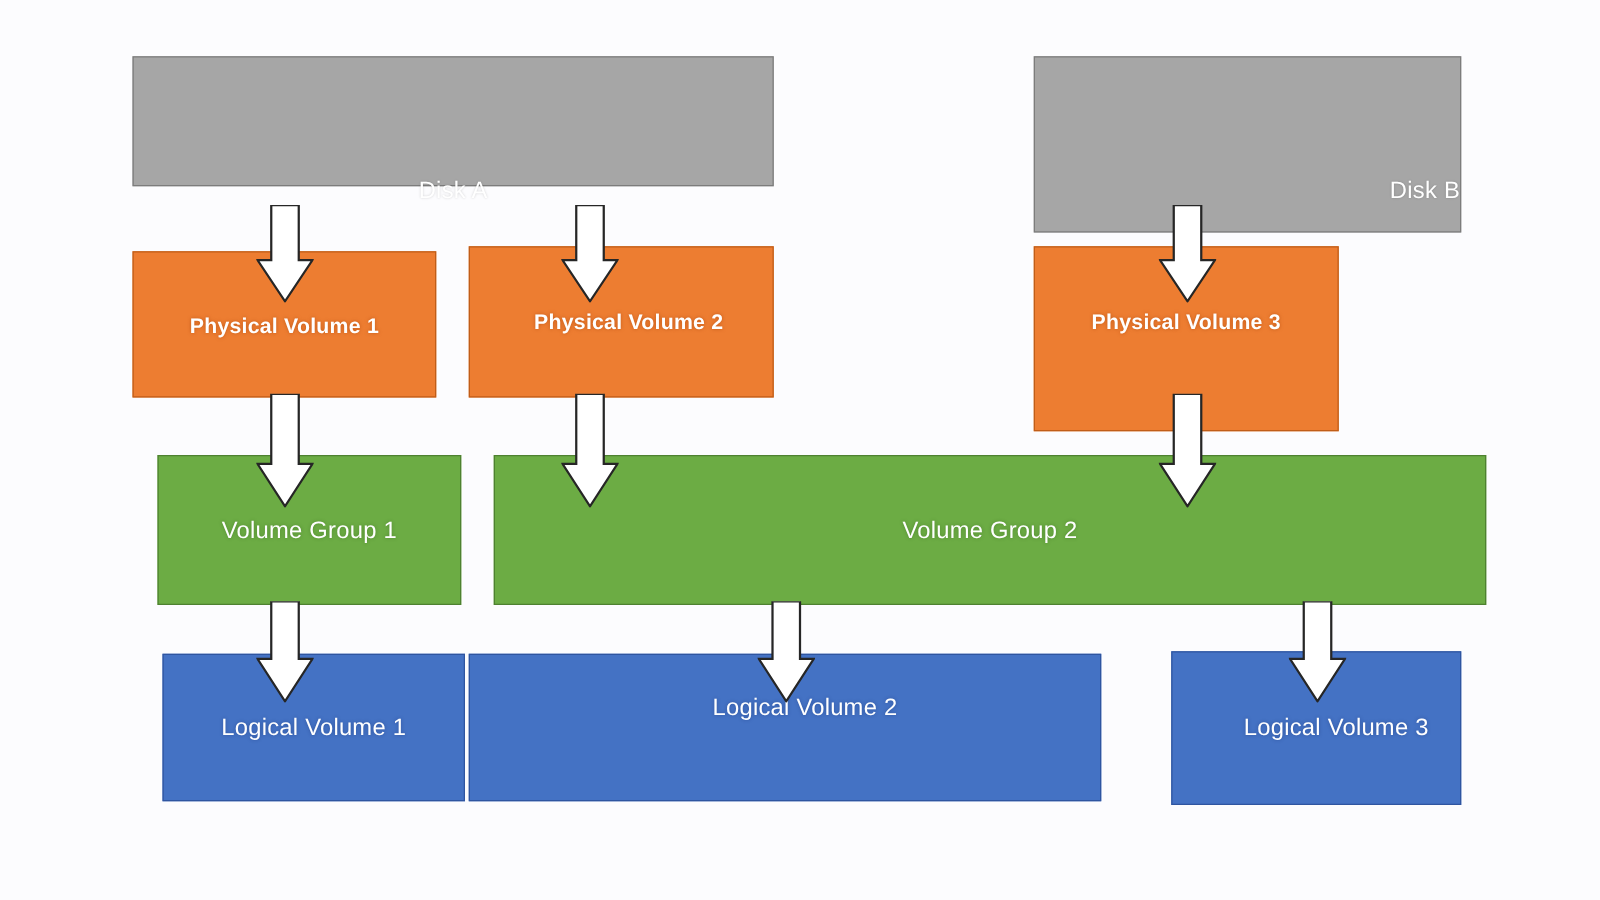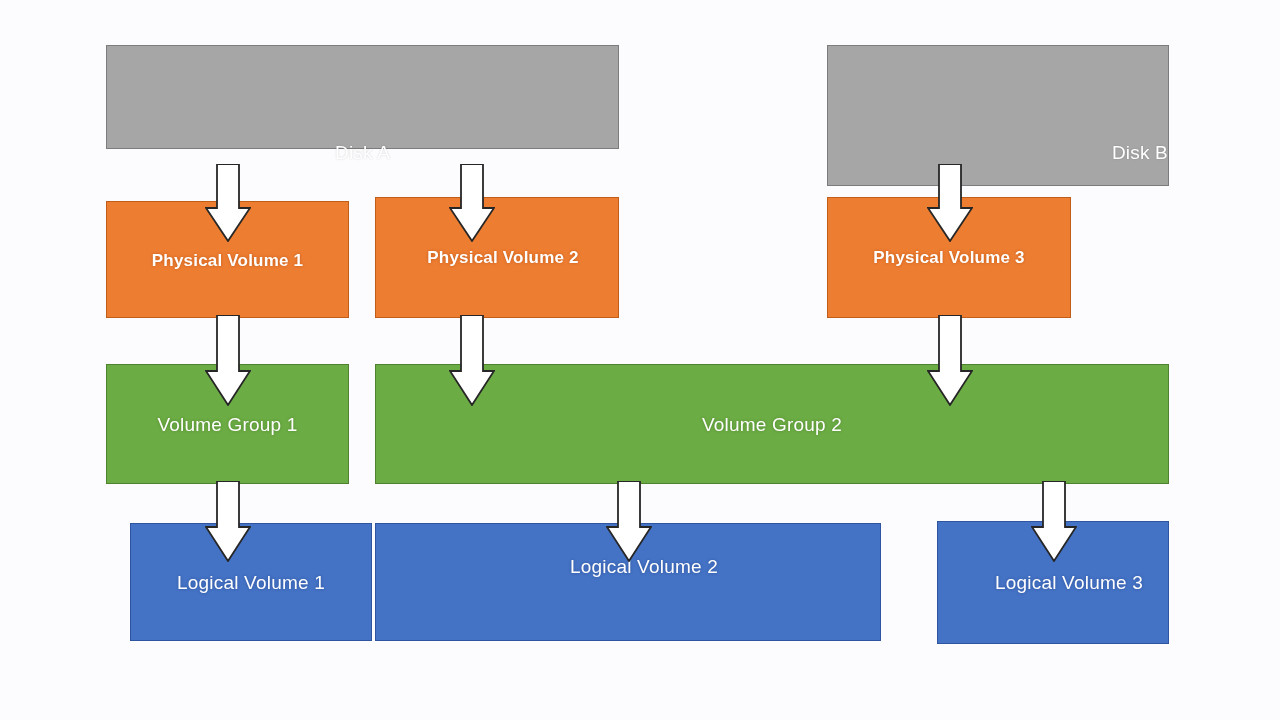--- a/index.html
+++ b/index.html
@@ -43,20 +43,21 @@
     font-weight: 700;
     text-shadow: 0 0 3px rgba(160,60,0,0.55);
   }
 
   .node-vg {
     background: #6cac44;
     border: 1px solid #4e8130;
     font-size: 19px;
     font-weight: 400;
     text-shadow: 0 0 3px rgba(40,80,20,0.4);
+    margin-left: 20px;
   }
 
   .node-lv {
     background: #4472c4;
     border: 1px solid #2f55a0;
     font-size: 19px;
     font-weight: 400;
     text-shadow: 0 0 3px rgba(20,40,100,0.4);
   }
 
@@ -90,21 +91,21 @@
   </div>
 
   <div class="node node-pv" style="left:106px; top:201px; width:243px; height:117px;">
     <span class="node-label" style="top:49px;">Physical Volume 1</span>
   </div>
 
   <div class="node node-pv" style="left:375px; top:197px; width:244px; height:121px;">
     <span class="node-label" style="top:50px;padding-left:12px;">Physical Volume 2</span>
   </div>
 
-  <div class="node node-pv" style="left:827px; top:197px; width:244px; height:121px;">
+  <div class="node node-pv" style="left:827px; top:197px; width:244px; height:148px;">
     <span class="node-label" style="top:50px;">Physical Volume 3</span>
   </div>
 
   <div class="node node-vg" style="left:106px; top:364px; width:243px; height:120px;">
     <span class="node-label" style="top:49px;">Volume Group 1</span>
   </div>
 
   <div class="node node-vg" style="left:375px; top:364px; width:794px; height:120px;">
     <span class="node-label" style="top:49px;">Volume Group 2</span>
   </div>

